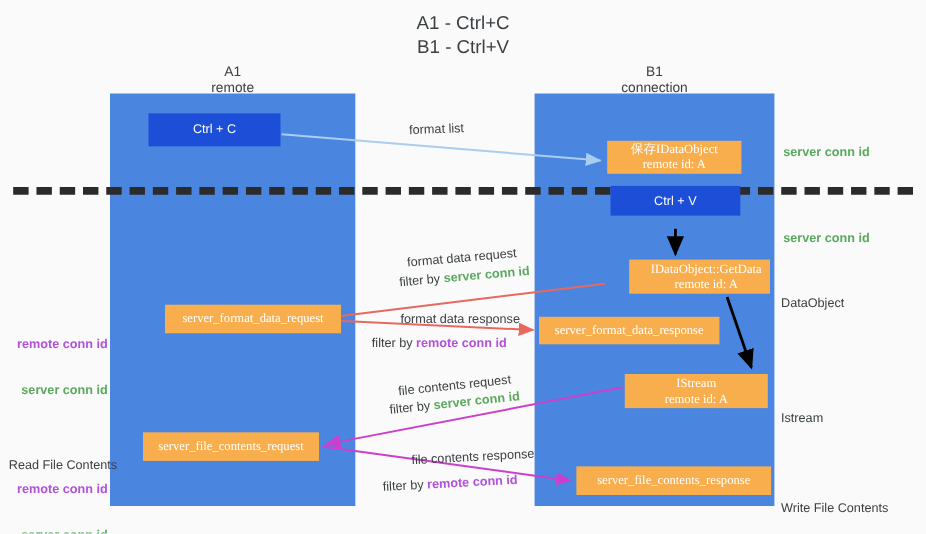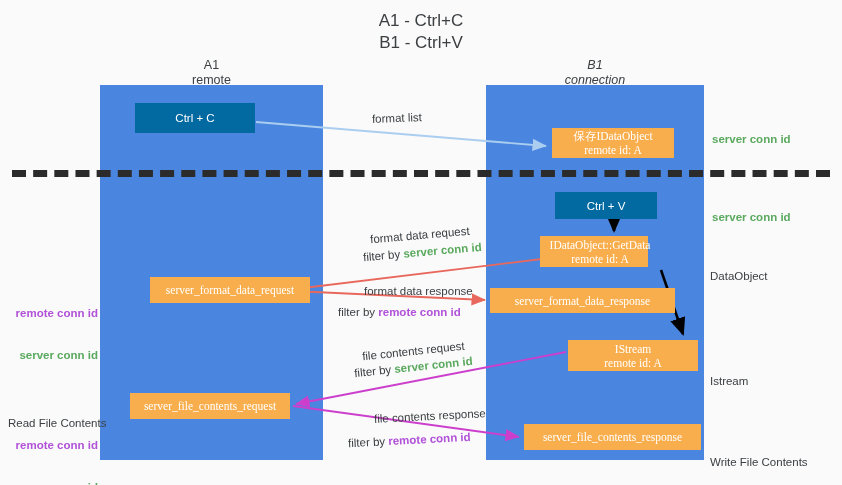--- a/index.html
+++ b/index.html
@@ -34,21 +34,21 @@
 
   
   .col-head {
     text-align: center;
     font-size: 12.5px;
     color: #3c4043;
     line-height: 15px;
     white-space: pre;
   }
   #head-a1 { left: 100px; top: 58px; width: 223px; }
-  #head-b1 { left: 486px; top: 58px; width: 218px; font-style: italic; }
+  #head-b1 { left: 486px; top: 58px; width: 218px; }
 
   
   .lane {
     background: #4a86e0;
     top: 85px;
     height: 375px;
   }
   #lane-a1 { left: 100px; width: 223px; }
   #lane-b1 { left: 486px; width: 218px; }
 
@@ -64,29 +64,29 @@
     display: flex;
     align-items: center;
     justify-content: center;
     text-align: center;
     color: #ffffff;
     font-size: 11.5px;
     line-height: 14px;
     white-space: pre;
     box-sizing: border-box;
   }
-  .box.green { background: #0369a1; }
+  .box.green { background: #1d4ed8; }
   .box.orange { background: #f9ae4d; font-family: Liberation Serif, serif; }
 
   #box-ctrlc       { left: 135px; top: 103px; width: 120px; height: 30px; }
   #box-idataobject { left: 552px; top: 128px; width: 122px; height: 30px; }
-  #box-ctrlv       { left: 555px; top: 192px; width: 102px; height: 27px; }
-  #box-getdata     { left: 540px; top: 236px; width: 108px; height: 31px; padding-left: 12px; }
+  #box-ctrlv       { left: 555px; top: 169px; width: 118px; height: 27px; }
+  #box-getdata     { left: 572px; top: 236px; width: 128px; height: 31px; padding-left: 12px; }
   #box-fmtreq      { left: 130px; top: 277px; width: 160px; height: 26px; margin-left: 20px; }
-  #box-fmtresp     { left: 490px; top: 288px; width: 185px; height: 25px; }
+  #box-fmtresp     { left: 490px; top: 288px; width: 164px; height: 25px; }
   #box-istream     { left: 568px; top: 340px; width: 130px; height: 31px; }
   #box-filereq     { left: 130px; top: 393px; width: 160px; height: 26px; }
   #box-fileresp    { left: 524px; top: 424px; width: 177px; height: 26px; }
 
   
   .side-note {
     font-size: 11.5px;
     line-height: 14px;
     white-space: pre;
   }

